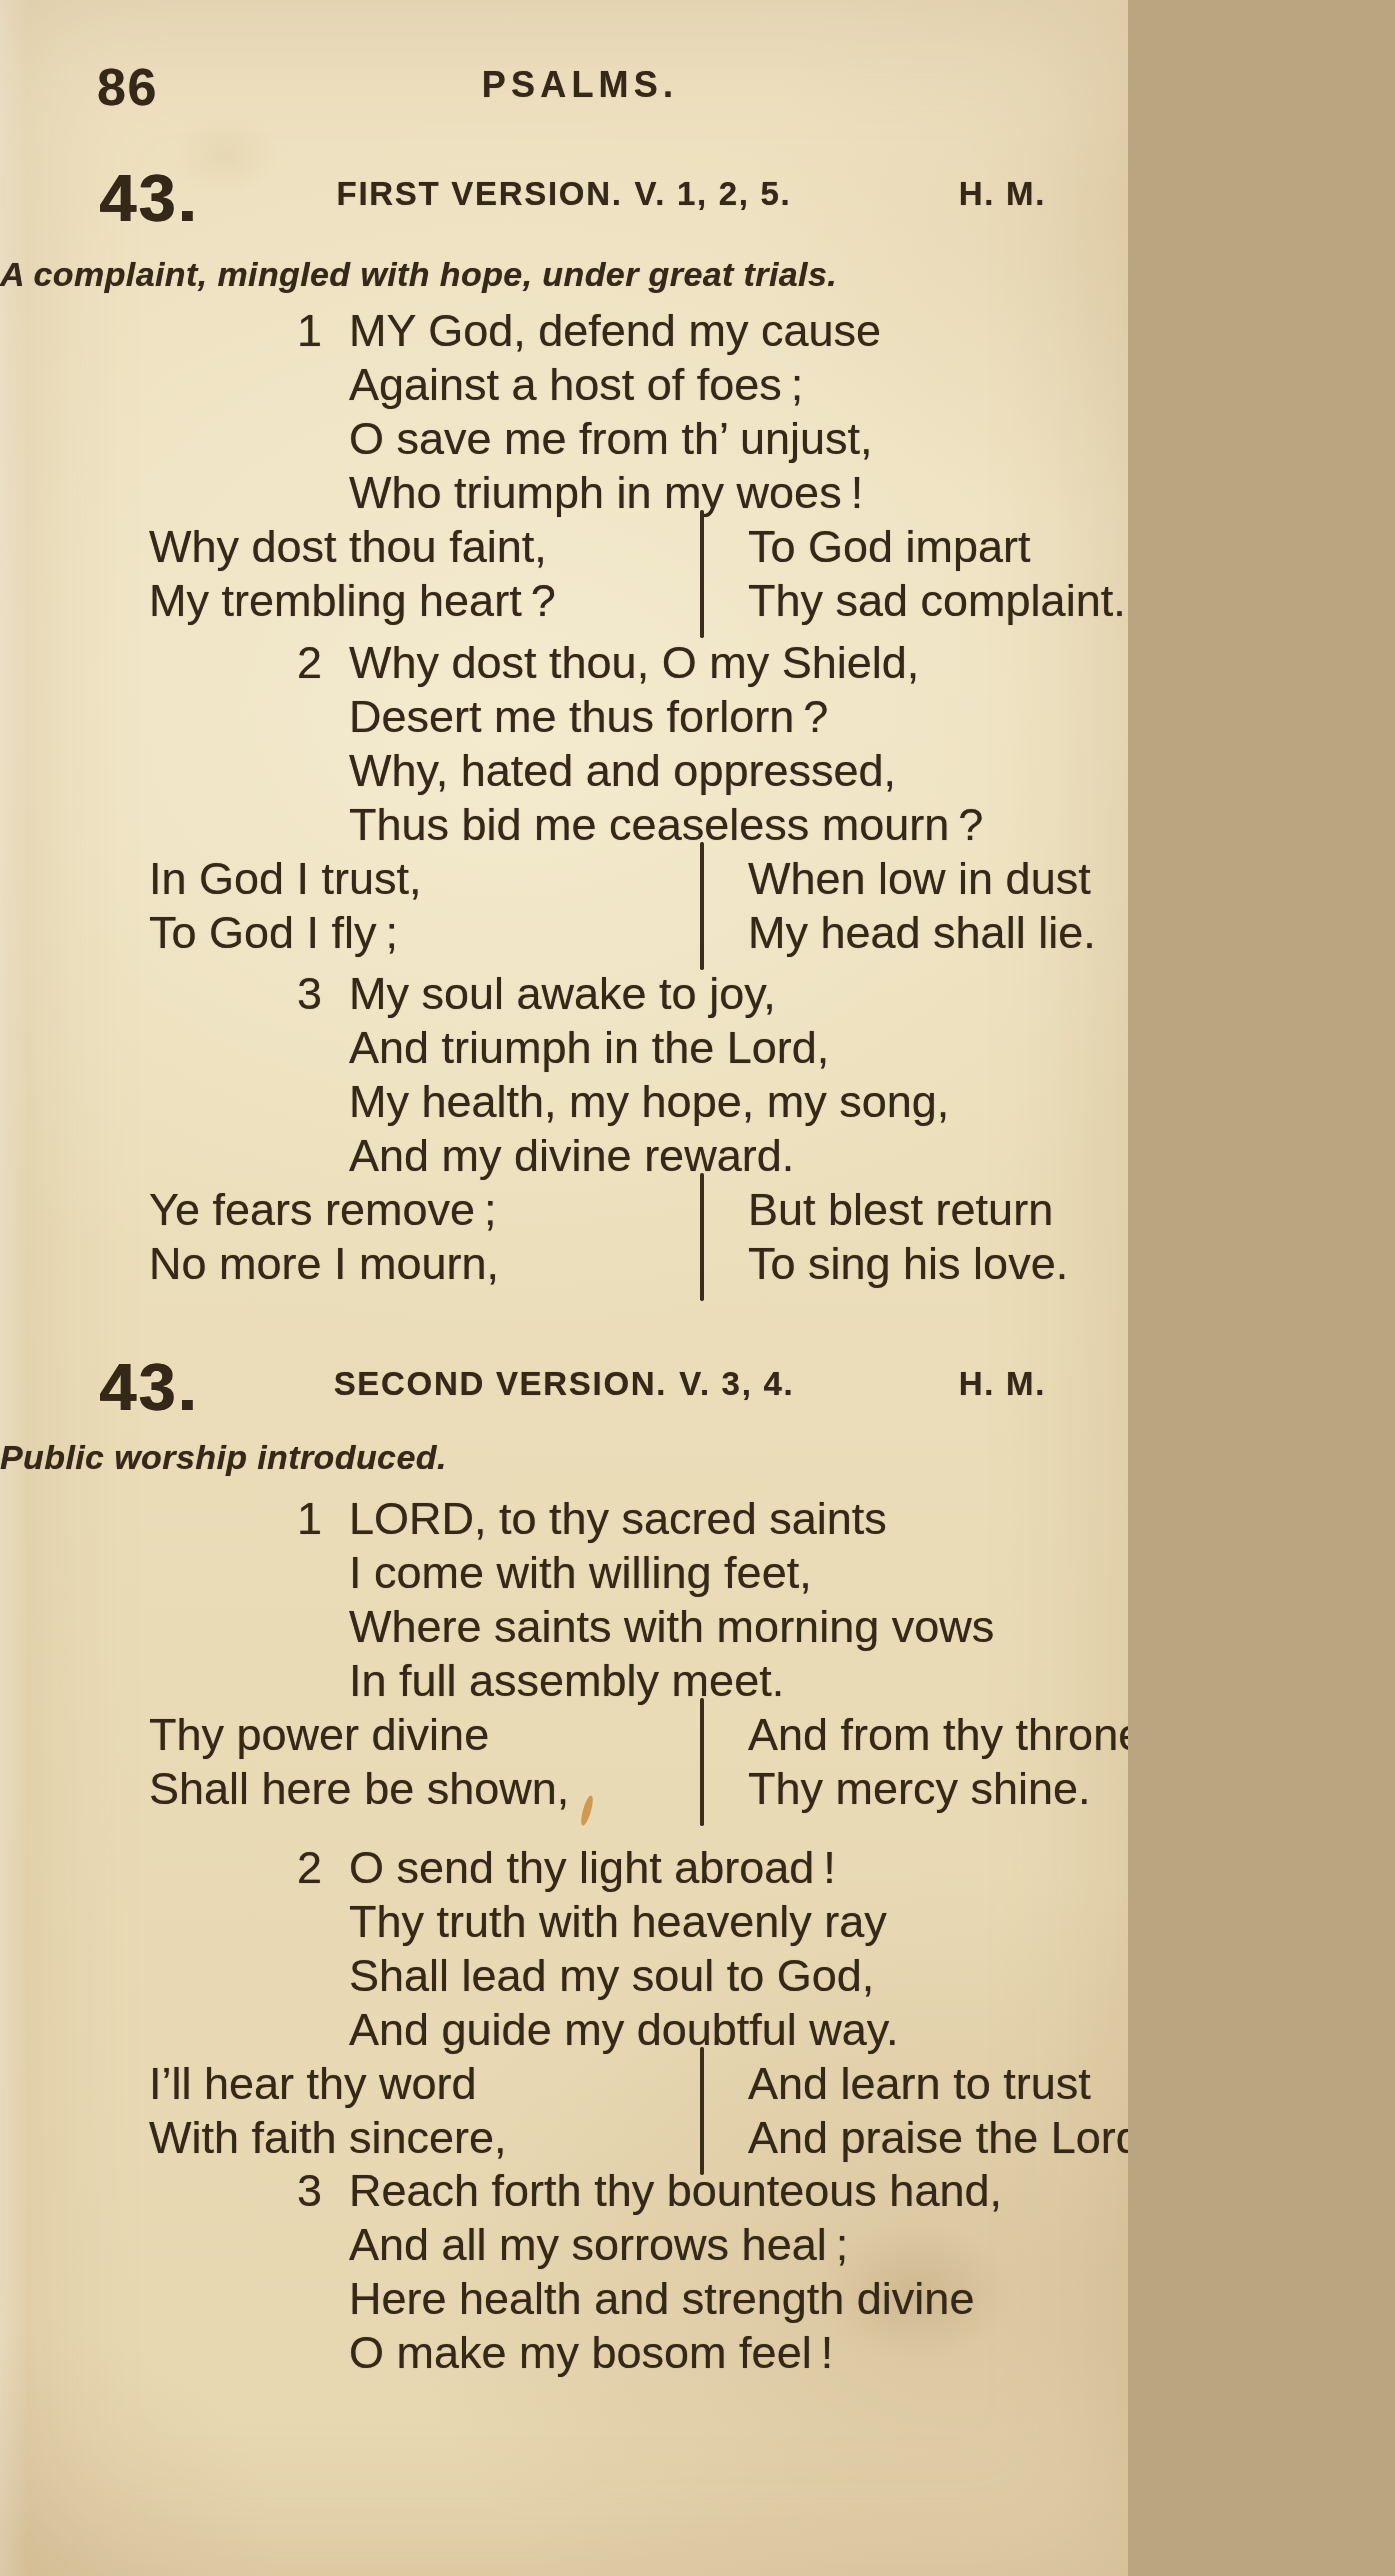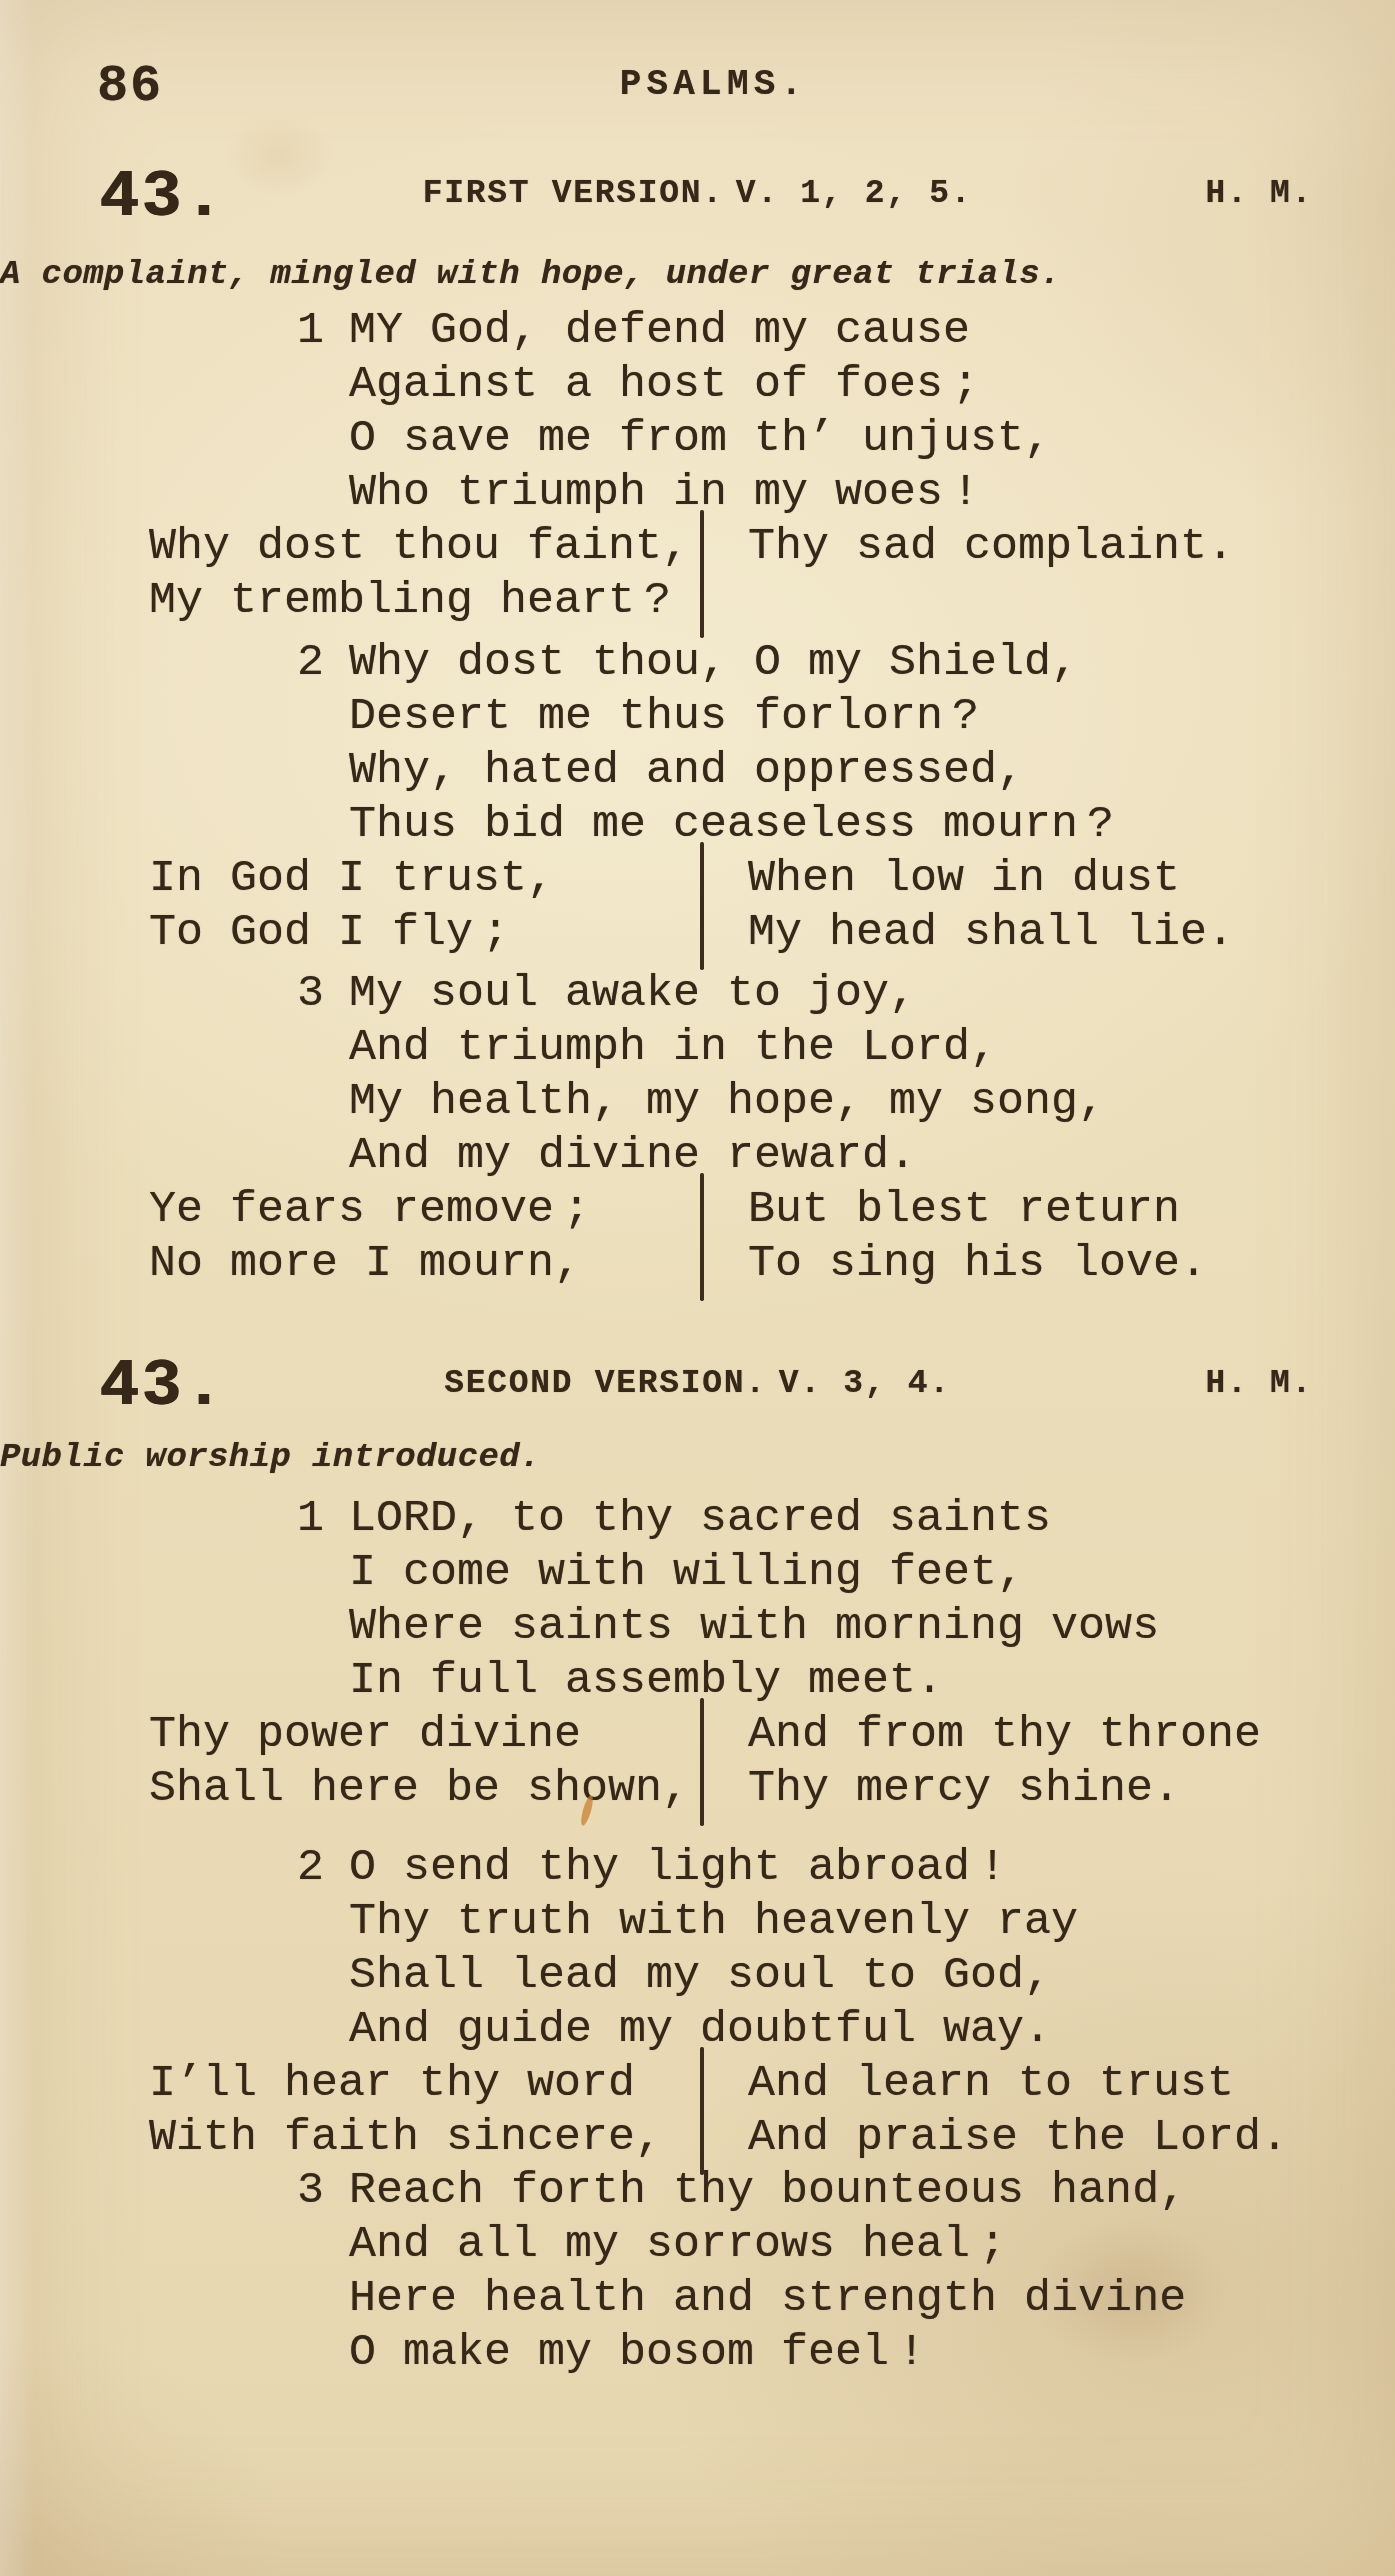--- a/index.html
+++ b/index.html
@@ -1,21 +1,21 @@
 <!DOCTYPE html>
 <html style="font-size:14px"><head>
 <meta charset="utf-8">
 <title>Psalms — page scan</title>
 <style>
   html,body { margin:0; padding:0; background:#b9a57f; }
   .page {
     position:relative;
-    width:1395px; height:2576px;
+    width:1128px; height:2576px;
     overflow:hidden;
-    font-family:Liberation Mono, monospace;
+    font-family:Liberation Sans, sans-serif;
     color:#362818;
     background-color:#e9dbb8;
     background-image:
       radial-gradient(781px 608px at 85% 89%, rgba(168,132,88,0.20), transparent 70%),
       radial-gradient(365px 313px at 2% 99%, rgba(168,132,88,0.14), transparent 70%),
       radial-gradient(521px 451px at 98% 8%, rgba(186,148,100,0.12), transparent 70%),
       radial-gradient(139px 104px at 81% 89%, rgba(150,112,66,0.18), transparent 70%),
       radial-gradient(78px 61px at 20% 6%, rgba(200,170,120,0.18), transparent 70%),
       radial-gradient(1085px 825px at 45% 28%, rgba(255,250,232,0.42), transparent 75%),
       linear-gradient(90deg, rgba(250,245,228,0.55), transparent 2.5%),
@@ -77,20 +77,21 @@
       <div class="vline">Against a host of foes ;</div>
       <div class="vline">O save me from th’ unjust,</div>
       <div class="vline">Who triumph in my woes !</div>
       <div class="couplet">
         <div class="col cl">
           <div class="vline">Why dost thou faint,</div>
           <div class="vline">My trembling heart ?</div>
         </div>
         <div class="rule"></div>
         <div class="col cr">
+          <div class="vline">To God impart</div>
           <div class="vline">Thy sad complaint.</div>
         </div>
       </div>
     </div>
 
     <div class="abs stanza ink" style="top:636px;">
       <div class="vline first">
         <span class="vnum">2</span><span>Why dost thou, O my Shield,</span>
       </div>
       <div class="vline">Desert me thus forlorn ?</div>

